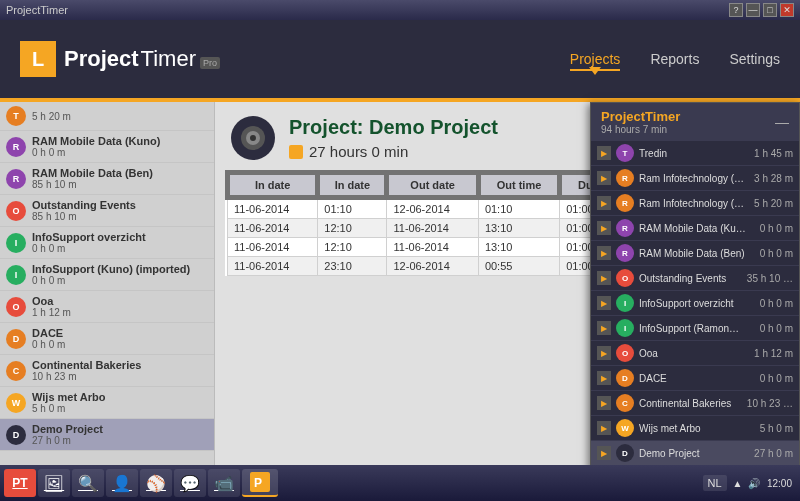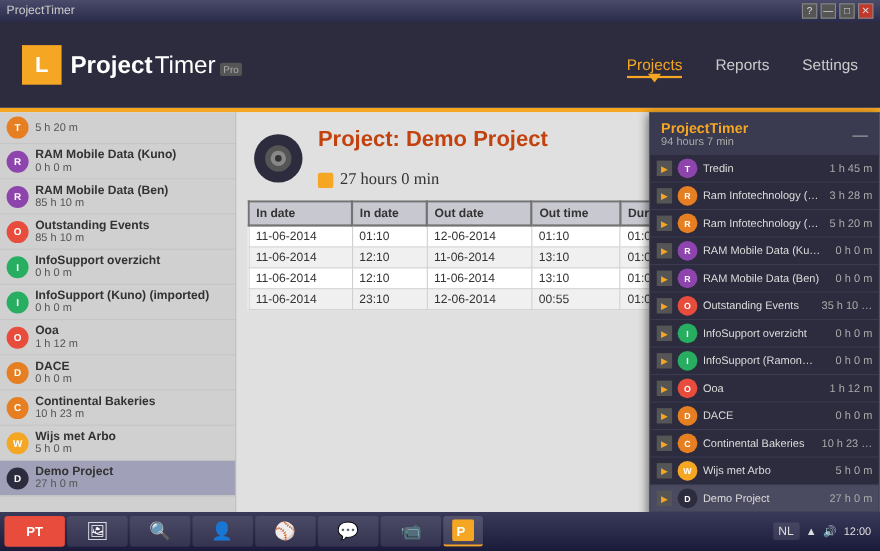--- a/index.html
+++ b/index.html
@@ -161,24 +161,24 @@
       align-items: center;
       gap: 14px;
     }
     #project-logo {
       width: 44px; height: 44px;
       background: #2c2c3e;
       border-radius: 50%;
       display: flex; align-items: center; justify-content: center;
       color: white; font-size: 18px;
     }
-    #project-info .project-title { font-size: 20px; color: #c2410c; }
+    #project-info .project-title { font-size: 20px; color: #14532d; }
     #project-info .project-title span { font-weight: bold; }
     #project-info .project-time {
-      display: flex; align-items: center; gap: 6px; margin-top: 16px; font-family: Liberation Serif, serif;
+      display: flex; align-items: center; gap: 6px; margin-top: 4px;
     }
     #project-info .time-dot {
       width: 14px; height: 14px; background: #f5a623; border-radius: 2px;
     }
     #project-info .time-text { font-size: 15px; color: #333; font-weight: 500; }
 
     
     #time-table {
       margin: 0 10px;
       flex: 1;
@@ -186,22 +186,22 @@
     }
     table {
       width: 100%;
       border-collapse: collapse;
       background: white;
       font-size: 11px;
     }
     table thead tr { background: #c8c8d0; }
     table thead th {
       padding: 4px 6px;
-      text-align: left;
-      border: 2px solid #737373;
+      text-align: center;
+      border: 5px solid #737373;
       font-weight: bold;
       color: #333;
       white-space: nowrap;
     }
     table tbody tr { background: white; }
     table tbody tr:nth-child(even) { background: #f0f0f0; }
     table tbody td {
       padding: 3px 6px;
       border: 1px solid #d0d0d0;
       color: #333;
@@ -287,27 +287,28 @@
       width: 800px;
       height: 36px;
       background: linear-gradient(to bottom, #3a3a5a, #1a1a3a);
       display: flex;
       align-items: center;
       padding: 0 4px;
       gap: 2px;
       z-index: 200;
     }
     .tb-btn {
-      width: 55px; height: 28px;
+      width: 32px; height: 28px;
       display: flex; align-items: center; justify-content: center;
       background: rgba(255,255,255,0.1);
       border-radius: 3px;
       cursor: pointer;
       color: white;
       font-size: 16px;
+      text-decoration: underline;
     }
     .tb-app {
       height: 28px;
       display: flex; align-items: center; justify-content: center;
       background: rgba(255,255,255,0.15);
       border-radius: 3px;
       cursor: pointer;
       padding: 0 4px;
       border-bottom: 2px solid #f5a623;
     }

